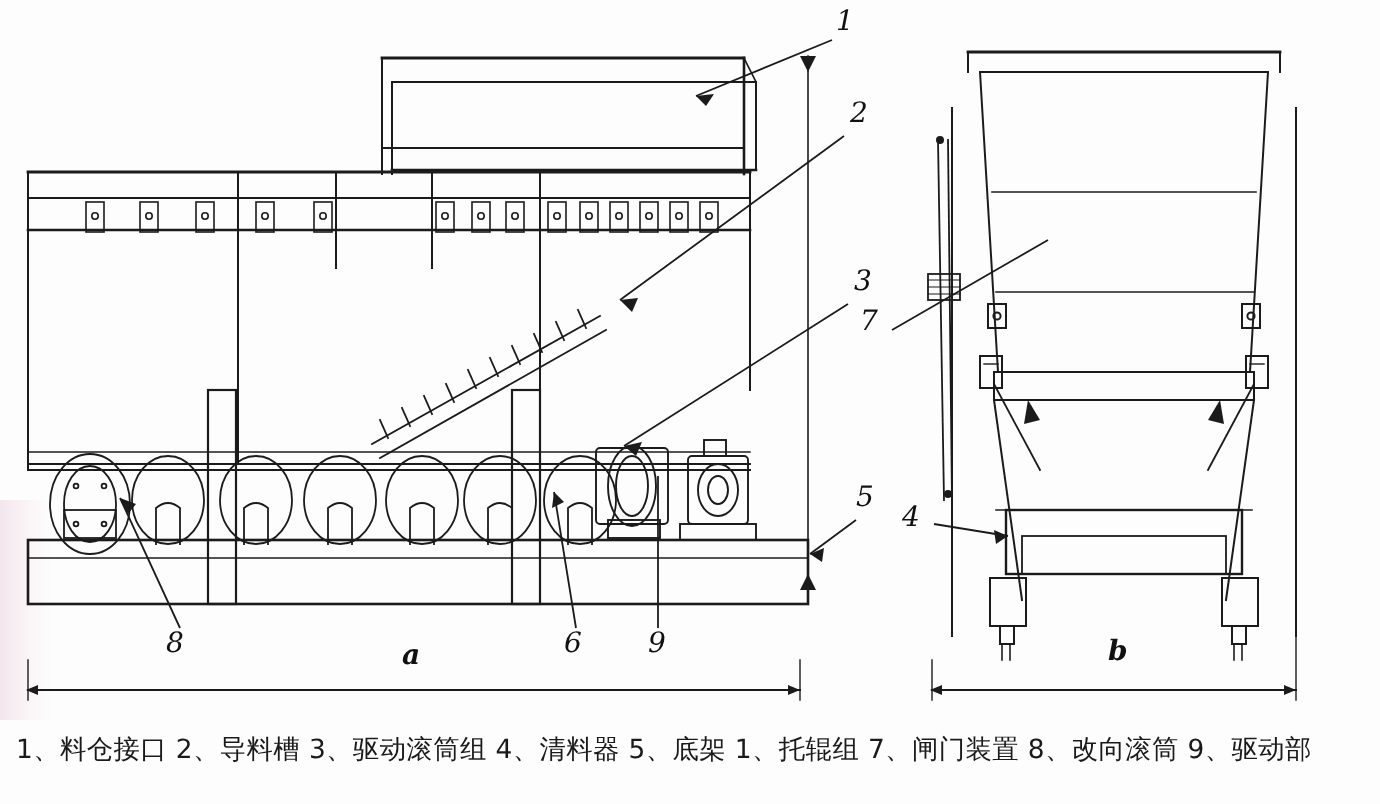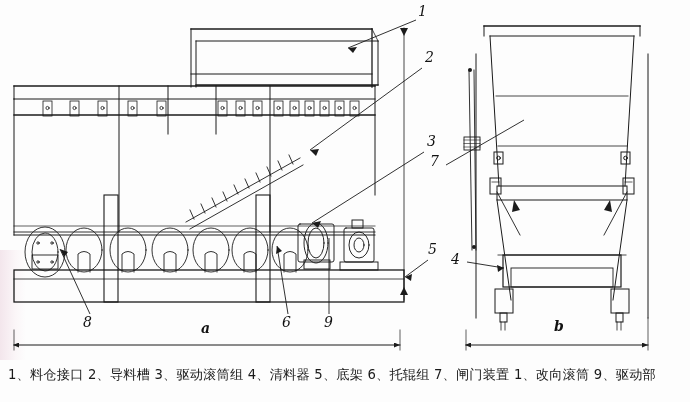--- a/index.html
+++ b/index.html
@@ -319,15 +319,15 @@
   <span class="num" style="left:451px;top:251px;">4</span>
   <span class="num" style="left:428px;top:241px;">5</span>
   <span class="num" style="left:282px;top:314px;">6</span>
   <span class="num" style="left:430px;top:153px;">7</span>
   <span class="num" style="left:83px;top:314px;">8</span>
   <span class="num" style="left:324px;top:314px;">9</span>
 
   <span class="dim" style="left:201px;top:320px;">a</span>
   <span class="dim" style="left:554px;top:318px;">b</span>
 
-  <div class="caption">1、料仓接口 2、导料槽 3、驱动滚筒组 4、清料器 5、底架 6、托辊组 7、闸门装置 1、改向滚筒 9、驱动部</div>
+  <div class="caption">1、料仓接口 2、导料槽 3、驱动滚筒组 4、清料器 5、底架 1、托辊组 7、闸门装置 8、改向滚筒 9、驱动部</div>
 
 </div>
 
 </body></html>

